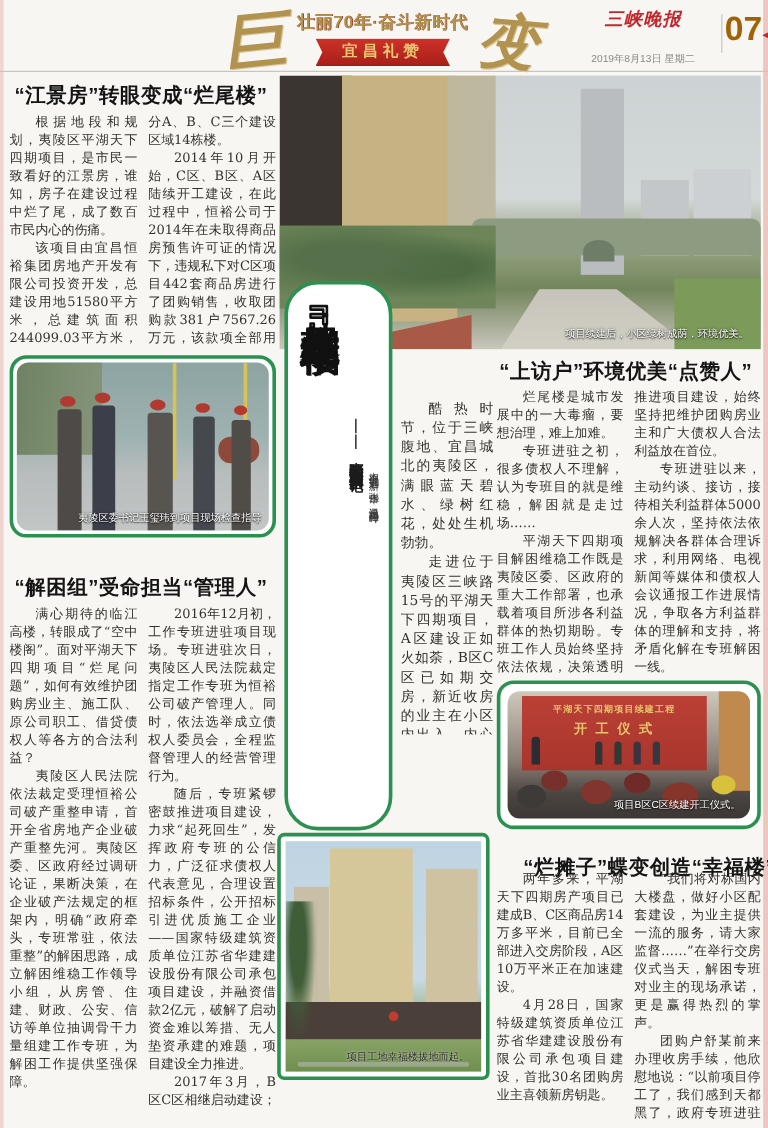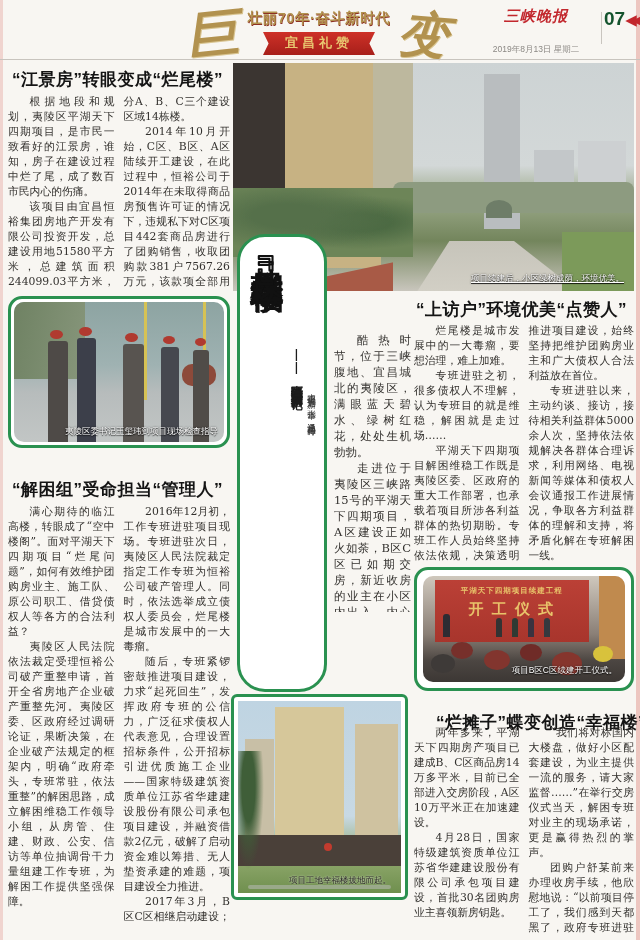--- a/index.html
+++ b/index.html
@@ -15,21 +15,21 @@
   .hdr-slogan{font-family:"Liberation Sans",sans-serif;font-weight:bold;font-size:14.5px;color:#b2924f;
               letter-spacing:.5px;text-shadow:.5px .5px 0 #8d2f22;}
   .hdr-ribbon{margin:4px auto 0;width:112px;background:linear-gradient(#ce3128,#a71f1a);color:#e9c670;
               font-family:"Liberation Sans",sans-serif;font-weight:bold;font-size:13px;letter-spacing:4px;
               padding:2px 0 3px;clip-path:polygon(0 0,100% 0,95% 50%,100% 100%,0 100%,5% 50%);}
   .hdr-right{position:absolute;left:472px;top:7px;width:128px;text-align:center;font-family:"Liberation Sans",sans-serif;}
   .masthead{color:#c2272d;font-weight:bold;font-style:italic;font-size:15px;letter-spacing:1px;}
   .hdr-meta{font-size:8.5px;color:#8b8884;margin-top:18px;line-height:11px;}
   .hdr-vdiv{position:absolute;left:601px;top:12px;width:1px;height:32px;background:#c9c5bf;}
   .hdr-page{position:absolute;left:604px;top:8px;font-family:"Liberation Sans",sans-serif;}
-  .hdr-page .num{font-size:19px;font-weight:bold;color:#14532d;}
+  .hdr-page .num{font-size:28px;font-weight:bold;color:#a16207;}
   .hdr-page .mark{font-size:15px;color:#c2272d;letter-spacing:-5px;}
   .hdr-rule{position:absolute;left:0;top:59px;width:640px;height:1px;background:#c8c4be;}
   
   .art-title{position:absolute;font-family:"Liberation Sans",sans-serif;font-weight:bold;font-size:17px;
              color:#141414;letter-spacing:.5px;white-space:nowrap;}
   .cols2{position:absolute;column-count:2;column-gap:9px;column-fill:auto;overflow:hidden;
          text-align:justify;font-size:10.8px;line-height:15px;color:#33312e;}
   .cols2 p,.intro p{margin:0;text-indent:2em;}
   .intro{position:absolute;left:334px;top:332px;width:77px;height:280px;overflow:hidden;
          text-align:justify;font-size:11.5px;line-height:16px;color:#33312e;}
@@ -108,39 +108,39 @@
       <div class="helmet" style="left:71%;top:24%;width:12px;height:8px;background:#b03a30;"></div>
       <div class="helmet" style="left:86%;top:26%;width:11px;height:8px;background:#b03a30;"></div>
       <div class="cap-w" style="right:6px;bottom:4px;">夷陵区委书记王玺玮到项目现场检查指导</div>
     </div>
   </div>
 
   <div class="art-title" style="left:12px;top:478px;">“解困组”受命担当“管理人”</div>
   <div class="cols2" style="left:8px;top:504px;width:222px;height:434px;">
       <p>满心期待的临江高楼，转眼成了“空中楼阁”。面对平湖天下四期项目“烂尾问题”，如何有效维护团购房业主、施工队、原公司职工、借贷债权人等各方的合法利益？</p>
       <p>夷陵区人民法院依法裁定受理恒裕公司破产重整申请，首开全省房地产企业破产重整先河。夷陵区委、区政府经过调研论证，果断决策，在企业破产法规定的框架内，明确“政府牵头，专班常驻，依法重整”的解困思路，成立解困维稳工作领导小组，从房管、住建、财政、公安、信访等单位抽调骨干力量组建工作专班，为解困工作提供坚强保障。</p>
-      <p>2016年12月初，工作专班进驻项目现场。专班进驻次日，夷陵区人民法院裁定指定工作专班为恒裕公司破产管理人。同时，依法选举成立债权人委员会，烂尾楼是城市发展中的一大毒瘤。</p>
+      <p>2016年12月初，工作专班进驻项目现场。专班进驻次日，夷陵区人民法院裁定指定工作专班为恒裕公司破产管理人。同时，依法选举成立债权人委员会，全程监督管理人的经营管理行为。</p>
       <p>随后，专班紧锣密鼓推进项目建设，力求“起死回生”，发挥政府专班的公信力，广泛征求债权人代表意见，合理设置招标条件，公开招标引进优质施工企业——国家特级建筑资质单位江苏省华建建设股份有限公司承包项目建设，并融资借款2亿元，破解了启动资金难以筹措、无人垫资承建的难题，项目建设全力推进。</p>
       <p>2017年3月，B区C区相继启动建设；2018年10月，A区也顺利开工。</p>
     </div>
 
   <div class="abs" style="left:233px;top:63px;width:401px;height:228px;overflow:hidden;background:linear-gradient(#cdd3d4 0%,#d3d8d8 45%,#9aa888 60%,#73855c 78%,#c9c6bd 100%);">
     <div class="bld grid-win" style="left:0;top:0;width:15%;height:78%;background:#3b3531;"></div>
     <div class="bld grid-win" style="left:13%;top:0;width:24%;height:90%;background:#c7b283;"></div>
     <div class="bld grid-win" style="left:35%;top:0;width:10%;height:60%;background:#bdb89e;"></div>
     <div class="bld grid-win" style="left:62.5%;top:5%;width:9%;height:68%;background:#b9bdbf;"></div>
     <div class="bld grid-win" style="left:75%;top:38%;width:10%;height:28%;background:#c3c7c9;"></div>
     <div class="bld grid-win" style="left:86%;top:34%;width:12%;height:32%;background:#cdd0d2;"></div>
     <div class="bld" style="left:40%;top:52%;width:60%;height:14%;background:#8d9b80;border-radius:8px 8px 0 0;"></div>
     <div class="bld" style="left:0;top:55%;width:45%;height:30%;background:radial-gradient(ellipse at 30% 40%,#55704a 20%,transparent 60%),radial-gradient(ellipse at 70% 50%,#4c6a43 18%,transparent 55%),#6d8558;"></div>
     <div class="bld" style="left:6%;bottom:0;width:34%;height:18%;background:#a85a46;clip-path:polygon(0 100%,100% 30%,100% 100%);"></div>
     <div class="bld" style="left:46%;bottom:0;width:40%;height:22%;background:linear-gradient(#c6c4ba,#d2cfc5);clip-path:polygon(20% 0,60% 0,100% 100%,0 100%);"></div>
     <div class="bld" style="right:0;bottom:0;width:18%;height:26%;background:#7c9a5a;"></div>
     <div class="bld" style="left:63%;top:60%;width:26px;height:18px;background:#6e7d68;border-radius:50% 50% 0 0;"></div>
-    <div class="cap-w" style="right:10px;bottom:6px;text-decoration:underline;">项目续建后，小区绿树成荫，环境优美。</div>
+    <div class="cap-w" style="right:10px;bottom:6px;">项目续建后，小区绿树成荫，环境优美。</div>
   </div>
 
   <div class="hl-box">
     <div class="hl-main">从『烂尾楼』到『幸福楼』</div>
     <div class="hl-sub">——夷陵区平湖天下四期项目解困记</div>
     <div class="hl-byline">本报记者刘远新　张吉华　通讯员胡传晖</div>
   </div>
 
   <div class="intro">
       <p>酷热时节，位于三峡腹地、宜昌城北的夷陵区，满眼蓝天碧水、绿树红花，处处生机勃勃。</p>
@@ -152,21 +152,21 @@
       <p>烂尾楼是城市发展中的一大毒瘤，要想治理，难上加难。</p>
       <p>专班进驻之初，很多债权人不理解，认为专班目的就是维稳，解困就是走过场……</p>
       <p>平湖天下四期项目解困维稳工作既是夷陵区委、区政府的重大工作部署，也承载着项目所涉各利益群体的热切期盼。专班工作人员始终坚持依法依规，决策透明推进项目建设，始终坚持把维护团购房业主和广大债权人合法利益放在首位。</p>
       <p>专班进驻以来，主动约谈、接访，接待相关利益群体5000余人次，坚持依法依规解决各群体合理诉求，利用网络、电视新闻等媒体和债权人会议通报工作进展情况，争取各方利益群体的理解和支持，将矛盾化解在专班解困一线。</p>
     </div>
 
   <div class="gframe" style="left:414px;top:567px;width:220px;height:124px;border-radius:14px;padding:6px;">
     <div class="photo" style="border-radius:10px;background:linear-gradient(#cfc8bd 0%,#8a7f76 55%,#4c4642 80%,#3c3734 100%);">
       <div class="abs" style="left:6%;top:4%;width:76%;height:58%;background:linear-gradient(#bb4036,#a8352c);text-align:center;">
         <div style="font-family:'Liberation Sans',sans-serif;font-size:7.5px;color:#e8c36a;font-weight:bold;margin-top:6px;letter-spacing:1px;">平湖天下四期项目续建工程</div>
-        <div style="font-family:'Liberation Sans',sans-serif;font-size:15px;color:#e8c36a;font-weight:bold;margin-top:4px;letter-spacing:2px;">开 工 仪 式</div>
+        <div style="font-family:'Liberation Sans',sans-serif;font-size:11px;color:#e8c36a;font-weight:bold;margin-top:4px;letter-spacing:2px;">开 工 仪 式</div>
       </div>
       <div class="abs grid-win" style="right:0;top:0;width:13%;height:78%;background:#c08a4e;"></div>
       <div class="fig" style="left:10%;top:36%;width:7px;height:22%;background:#2e2c33;"></div>
       <div class="fig" style="left:36%;top:40%;width:6px;height:18%;background:#333;"></div>
       <div class="fig" style="left:44%;top:40%;width:6px;height:18%;background:#2f3a33;"></div>
       <div class="fig" style="left:52%;top:40%;width:6px;height:18%;background:#3a3340;"></div>
       <div class="fig" style="left:60%;top:40%;width:6px;height:18%;background:#35393f;"></div>
       <div class="helmet" style="left:14%;top:62%;width:22px;height:17px;background:#77302b;"></div>
       <div class="helmet" style="left:30%;top:70%;width:26px;height:20px;background:#82352e;"></div>
       <div class="helmet" style="left:48%;top:64%;width:22px;height:17px;background:#6f2b27;"></div>

